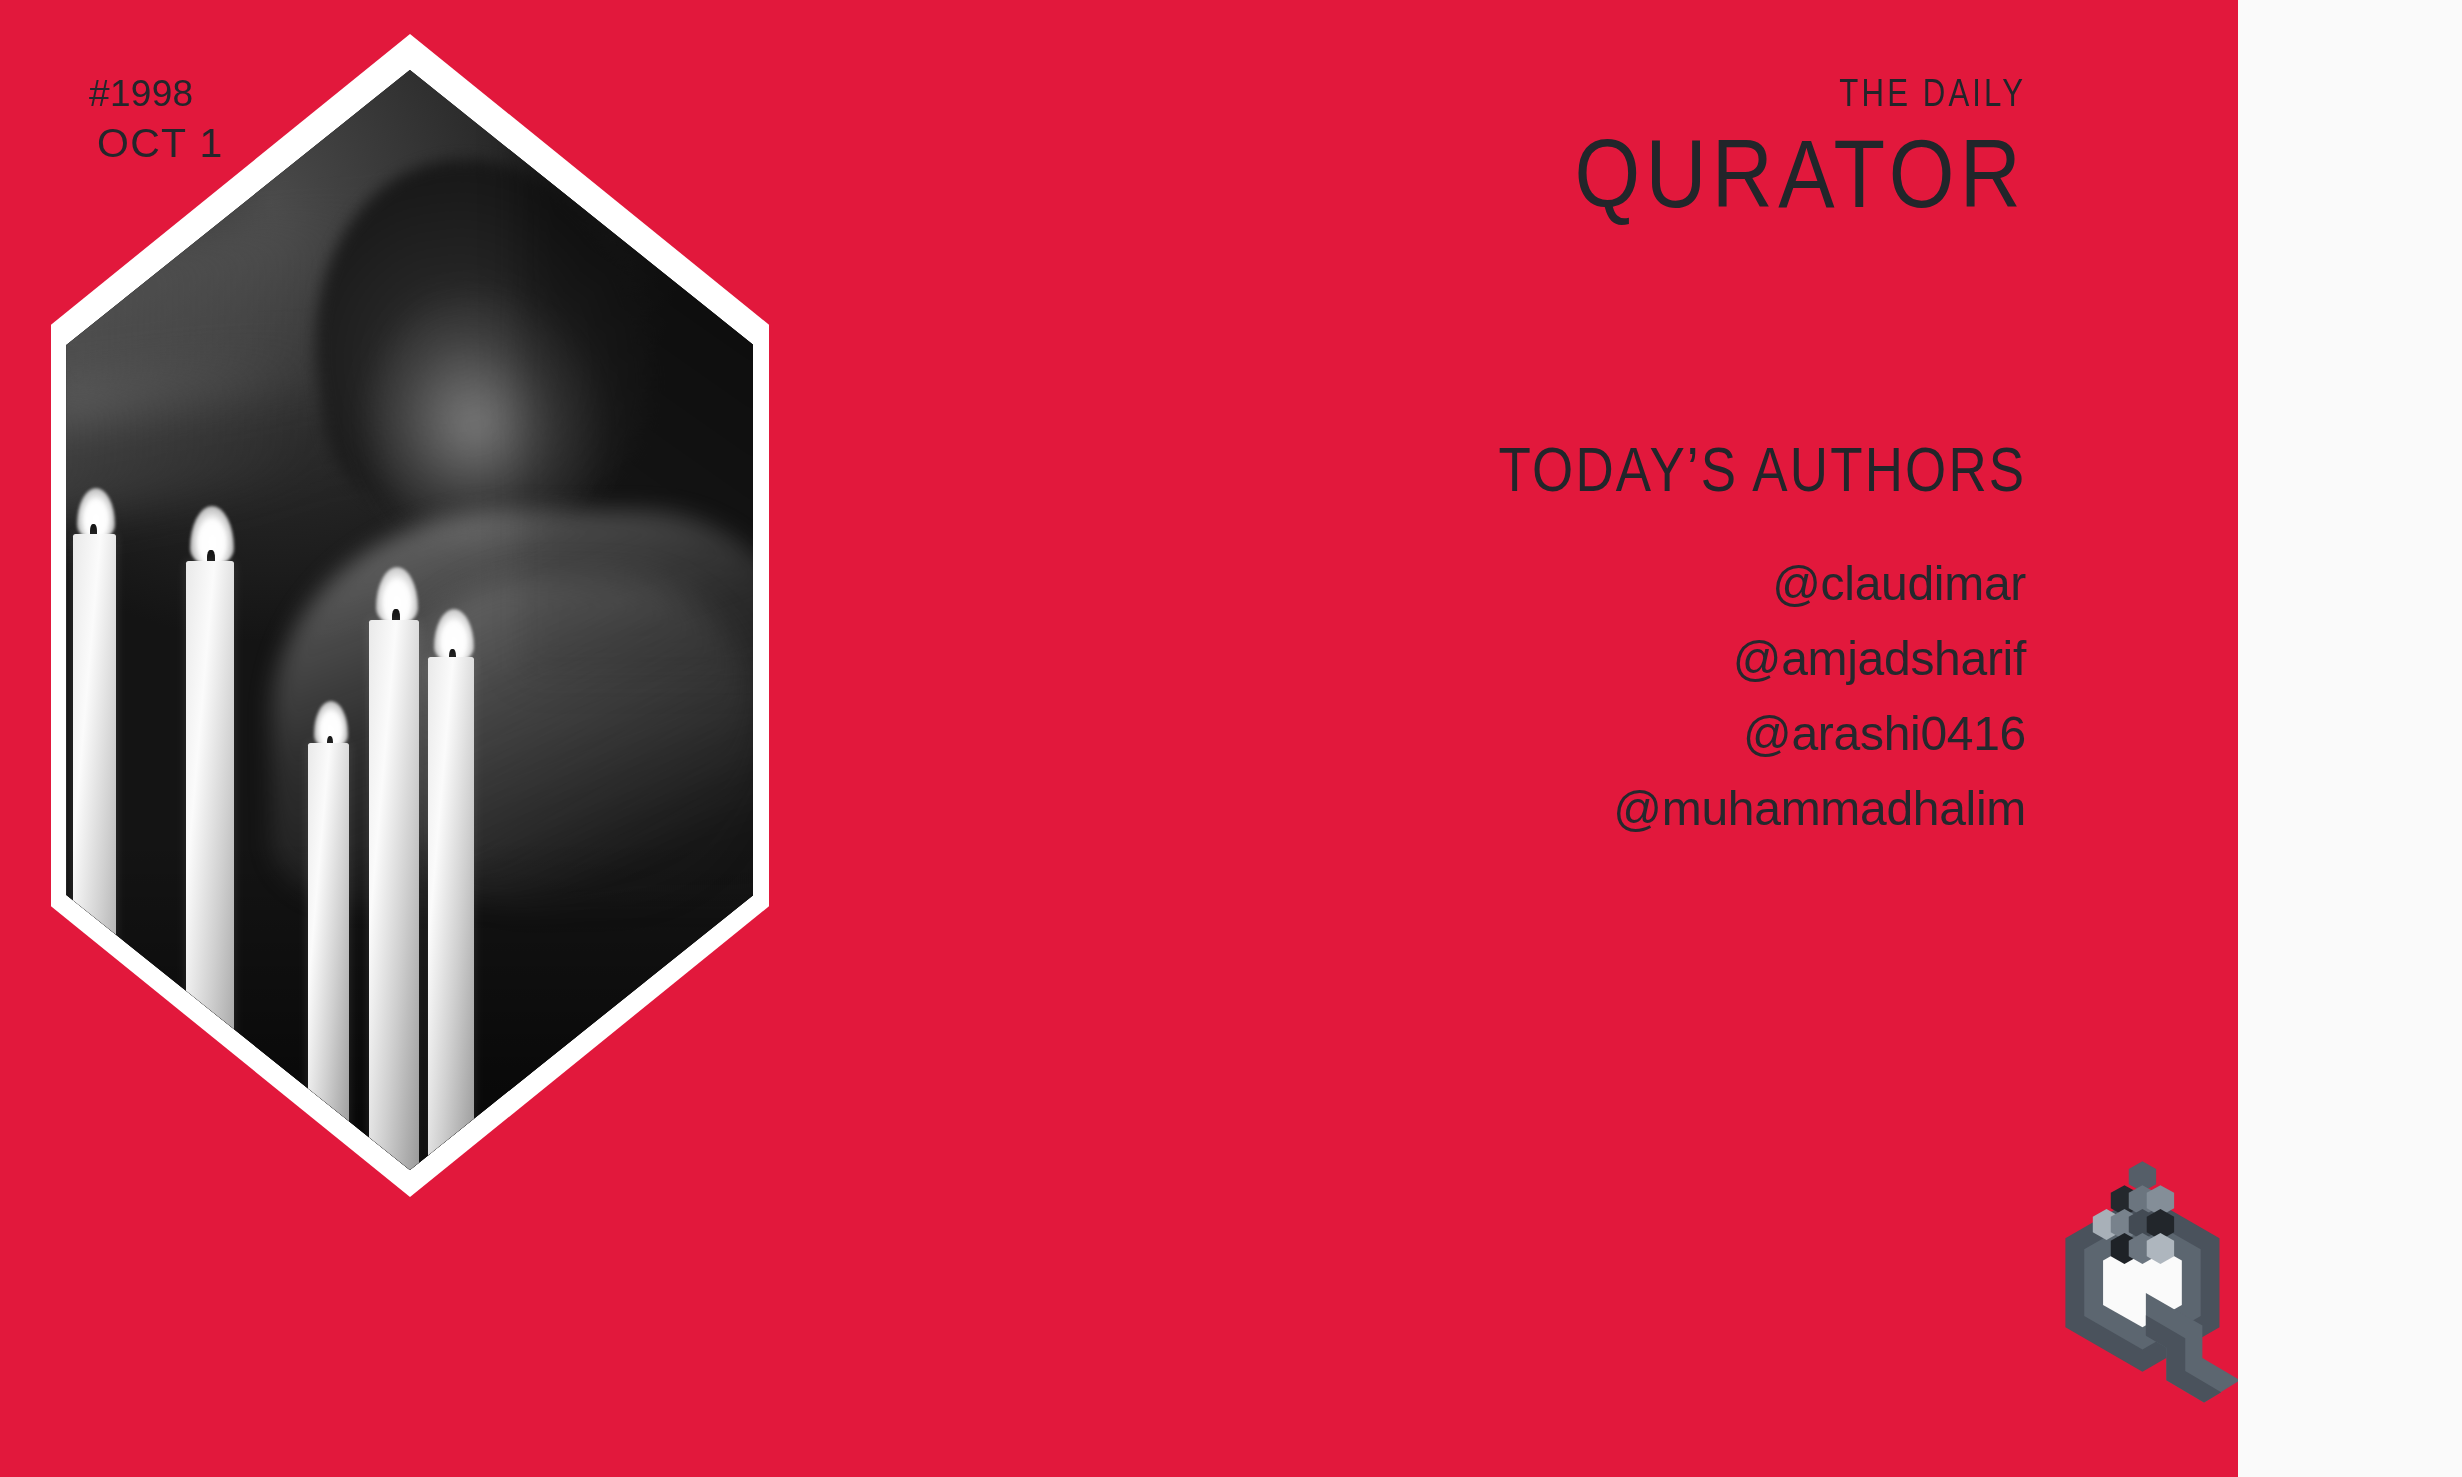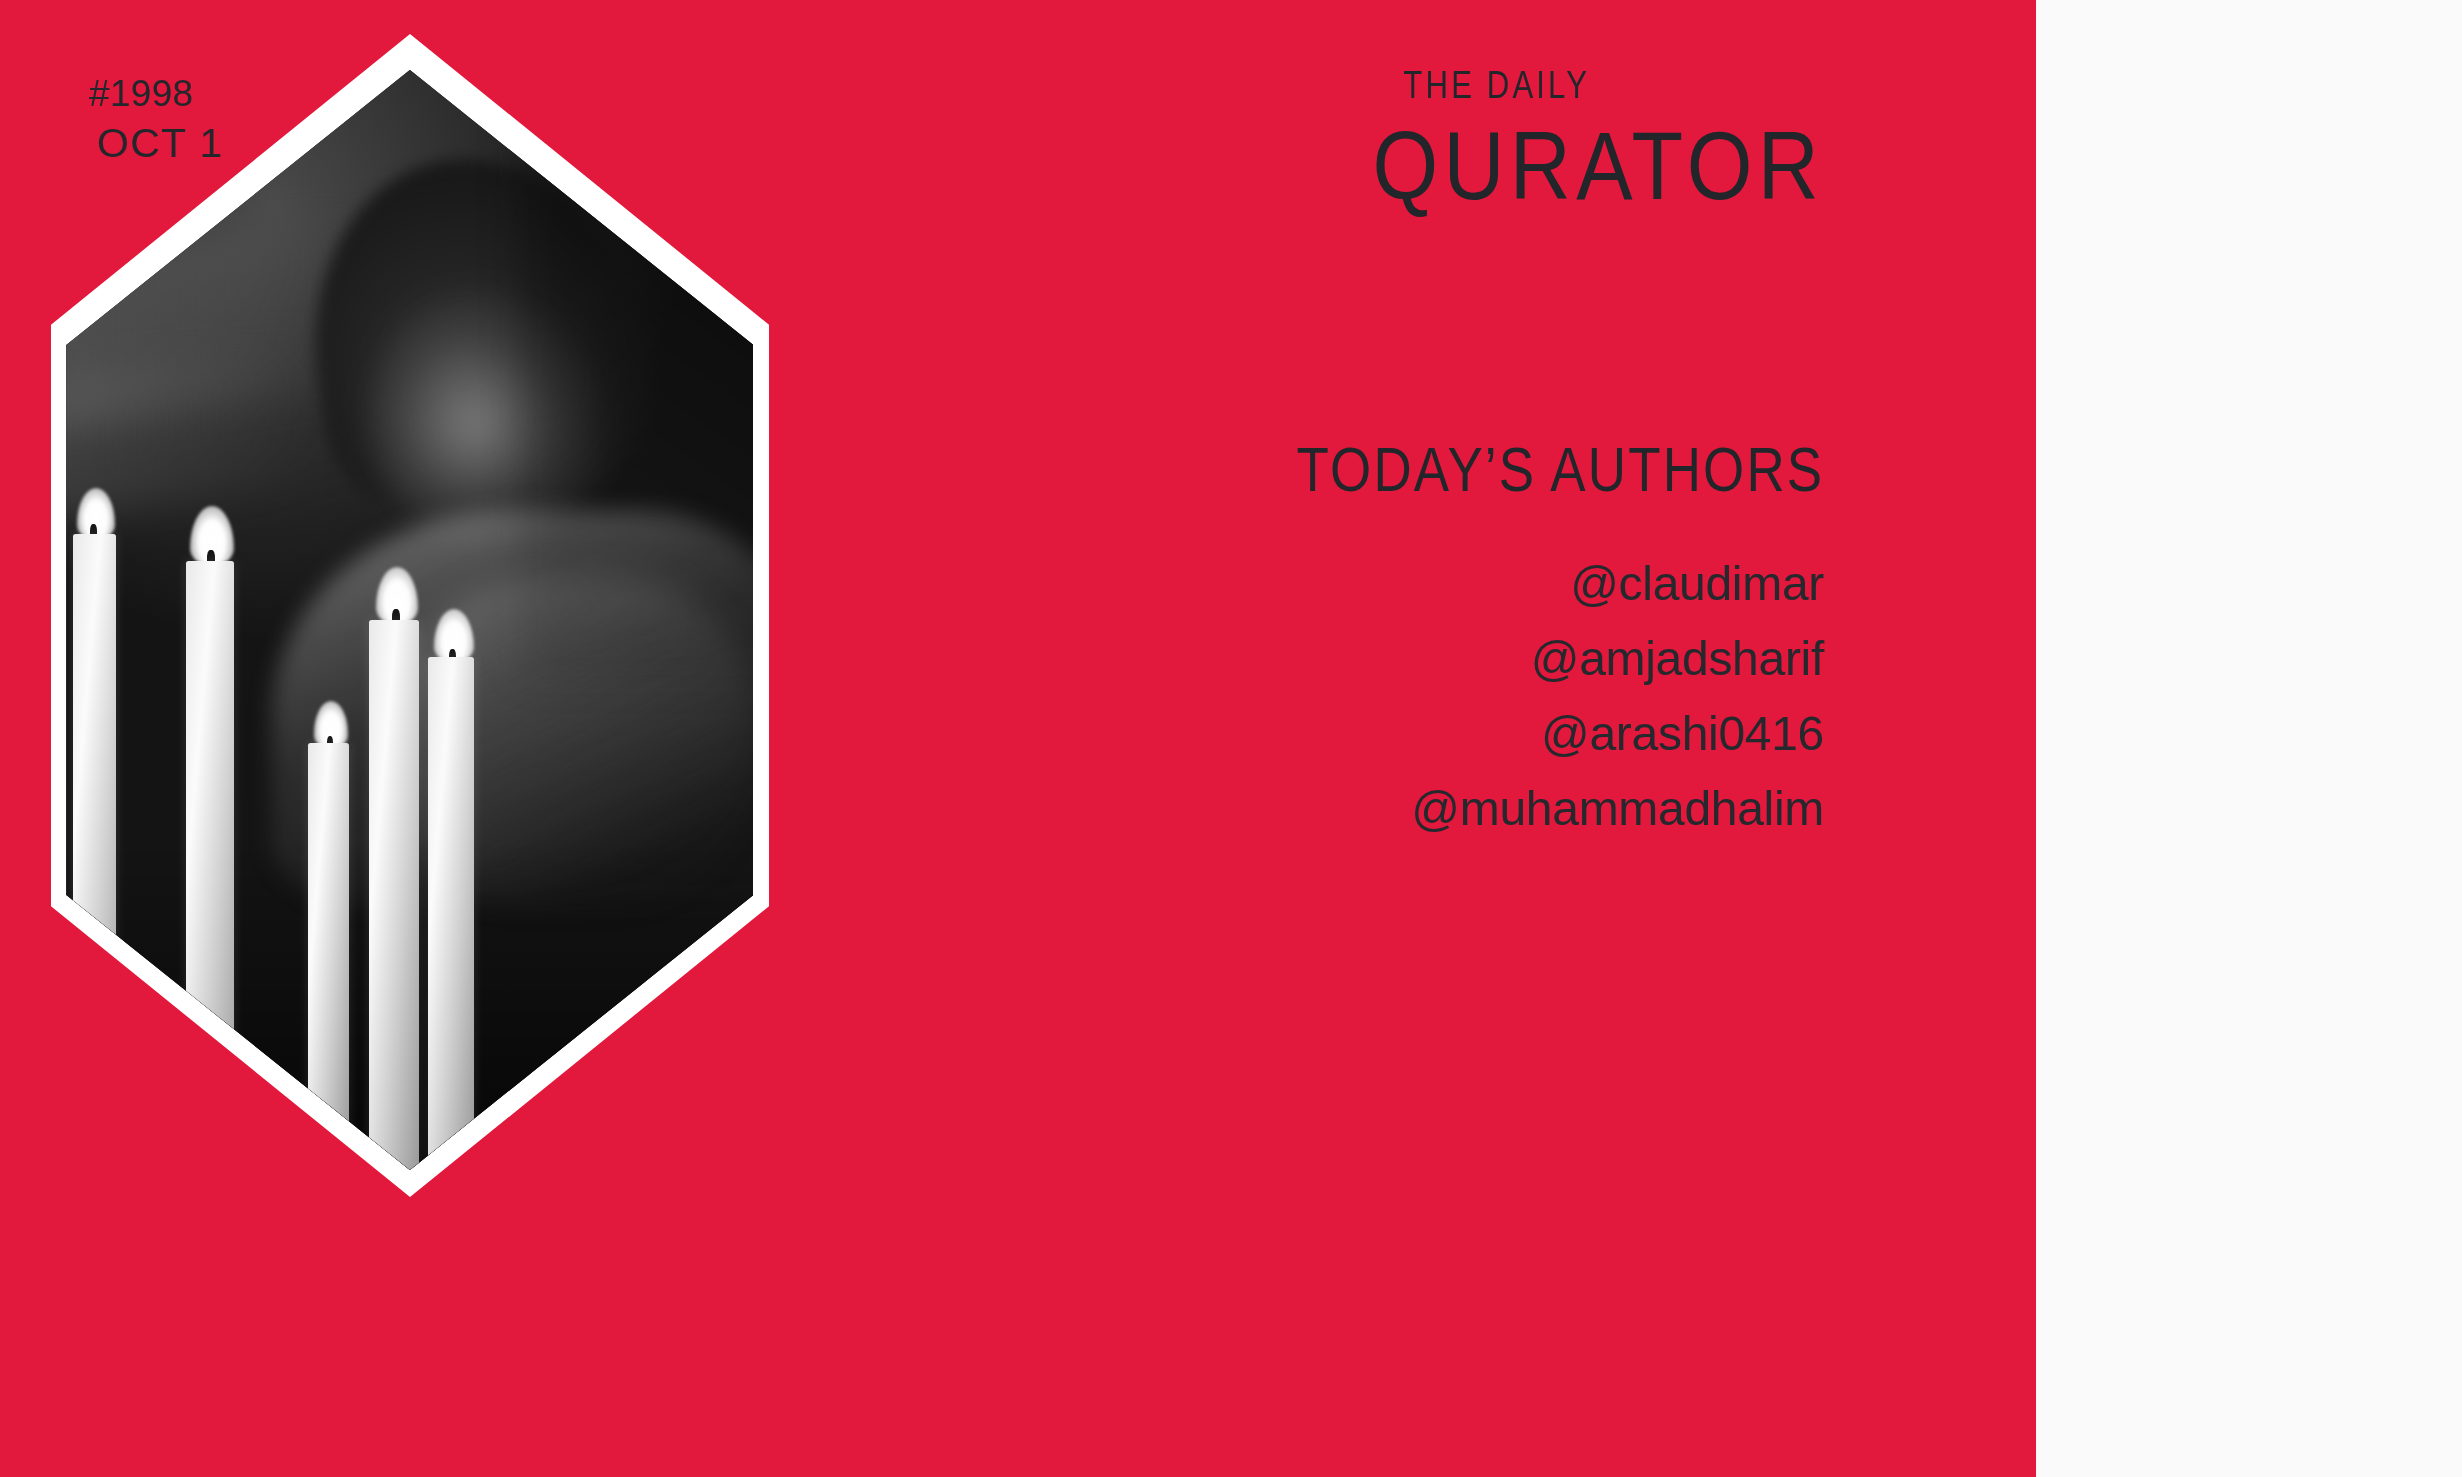--- a/index.html
+++ b/index.html
@@ -3,21 +3,21 @@
 <meta charset="utf-8">
 <style>
   html,body{margin:0;padding:0;}
   body{
     width:2462px;height:1477px;
     background:#FAFAFA;
     font-family:"Liberation Sans","DejaVu Sans",sans-serif;
     overflow:hidden;
     position:relative;
   }
-  #stage{position:absolute;left:0;top:0;width:2036px;height:1477px;overflow:hidden;background:#FAFAFA;}
+  #stage{position:absolute;left:0;top:0;width:2238px;height:1477px;overflow:hidden;background:#FAFAFA;}
 
   
   .bg-lavender{
     position:absolute;left:0;top:0;width:958px;height:1477px;
     background:#E5E5EE;
     clip-path:polygon(0 0, 985 0, 0 1728);
   }
   .bg-lavender-bottom{
     position:absolute;left:0;top:0;width:1129px;height:1477px;
     background:#E5E5EE;
@@ -83,21 +83,21 @@
     background:linear-gradient(0deg,rgba(0,0,0,.72),rgba(0,0,0,0));}
 
   
   .candle{position:absolute;background:linear-gradient(95deg,#e9e9e9 0%,#fbfbfb 28%,#cfcfcf 62%,#9a9a9a 100%);
     border-radius:2.6px 2.6px 1.7px 1.7px;box-shadow:0 0 12px rgba(255,255,255,.12);}
   .flame{position:absolute;background:radial-gradient(ellipse at 50% 62%,#ffffff 0%,#fdfdfd 42%,rgba(245,245,245,.75) 66%,rgba(200,200,200,0) 100%);
     border-radius:50% 50% 46% 46%/72% 72% 28% 28%;filter:blur(1.4px);}
   .wick{position:absolute;background:#151515;border-radius:40%;filter:blur(0.7px);}
 
   
-  .masthead{position:absolute;right:212px;top:66px;text-align:left;}
+  .masthead{position:absolute;right:212px;top:74px;text-align:right;}
   .the-daily{
     font-family:"Liberation Sans Narrow","Liberation Sans",sans-serif;
     font-size:38px;letter-spacing:3.8px;color:#22252A;font-weight:400;
     transform:scaleX(.82);transform-origin:right center;line-height:1;
   }
   .qurator{
     font-family:"Liberation Sans Narrow","Liberation Sans",sans-serif;
     font-size:96px;letter-spacing:6px;color:#22252A;font-weight:400;
     transform:scaleX(.88);transform-origin:right center;line-height:1.18;
     margin-top:5.1px;

